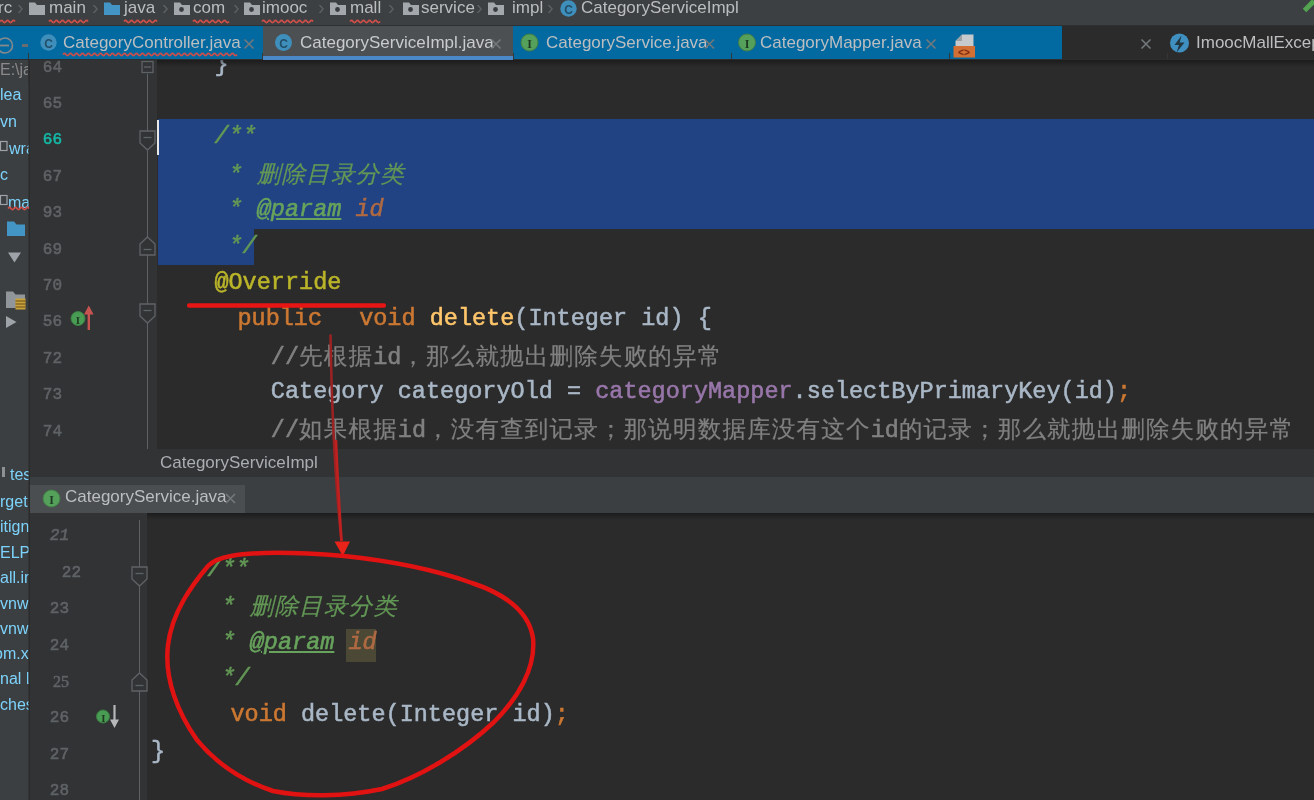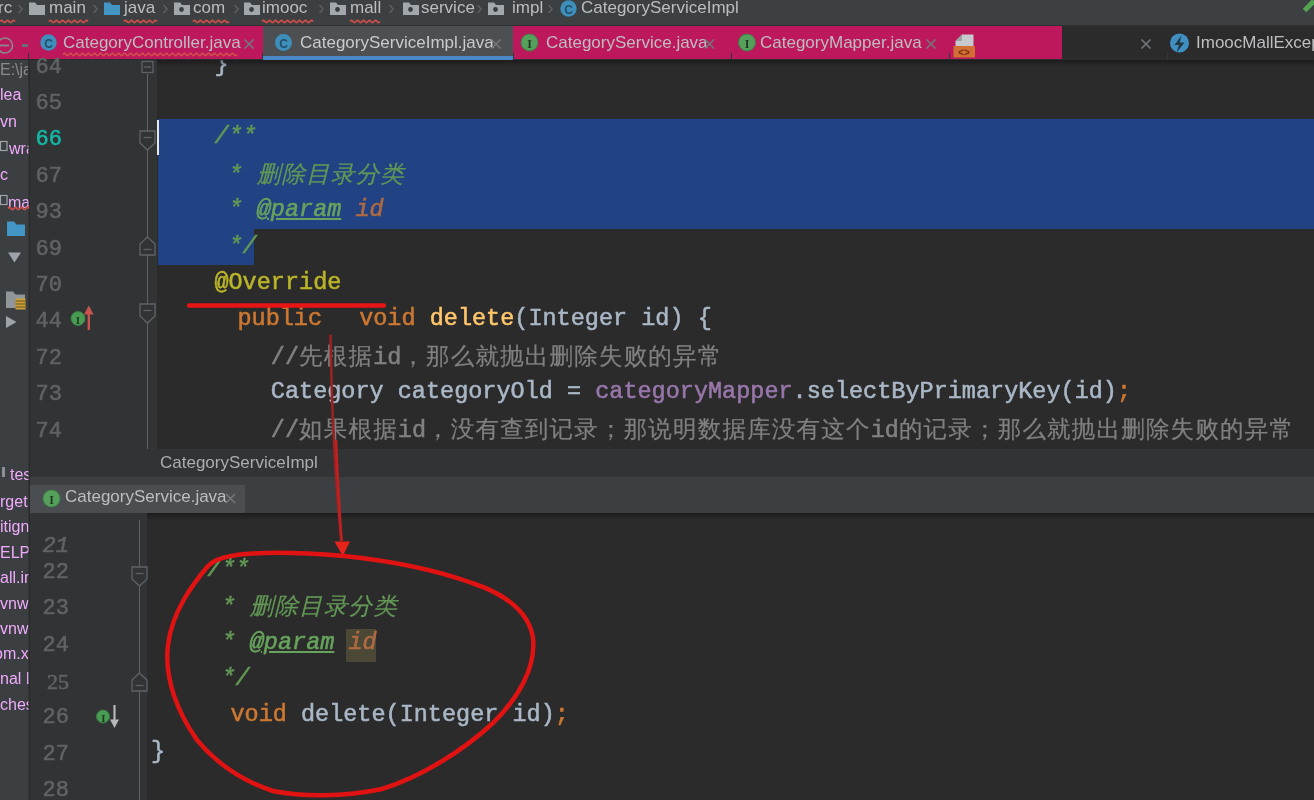--- a/index.html
+++ b/index.html
@@ -1,51 +1,51 @@
 <!DOCTYPE html>
 <html><head>
 <meta charset="utf-8">
 <style>
   html,body{margin:0;padding:0;background:#2b2b2b;}
   #page{position:relative;width:1314px;height:800px;overflow:hidden;background:#2b2b2b;
         font-family:"Liberation Sans",sans-serif;}
   .abs{position:absolute;}
   
   #crumbbar{left:0;top:0;width:1314px;height:26px;background:#3d4042;}
-  #tabbar1{left:0;top:26px;width:1062px;height:34px;background:#be185d;}
+  #tabbar1{left:0;top:26px;width:1062px;height:34px;background:#0369a1;}
   #strip{left:0;top:26px;width:30px;height:774px;background:#3c3f41;}
   #gutter1{left:30px;top:60px;width:127px;height:389px;background:#313335;}
   #edit1{left:157px;top:60px;width:1157px;height:389px;background:#2b2b2b;overflow:hidden;}
   #crumb2{left:30px;top:449px;width:1284px;height:28px;background:#313335;}
   #tabbar2{left:30px;top:477px;width:1284px;height:36px;background:#3c3f41;}
   #gutter2{left:30px;top:513px;width:117px;height:287px;background:#313335;}
   #edit2{left:147px;top:513px;width:1167px;height:287px;background:#2b2b2b;overflow:hidden;}
   
   .bc{position:absolute;top:-5px;height:26px;line-height:26px;color:#bbbdbf;font-size:17px;white-space:pre;}
   .chev{position:absolute;top:-4px;color:#5d6165;font-size:20px;}
   
   .tabtext{position:absolute;top:26px;height:30px;line-height:34px;color:#bcbec0;font-size:17px;white-space:pre;}
   .tabdiv{position:absolute;top:27px;width:1px;height:32px;background:#343638;}
   
   .cl{position:absolute;white-space:pre;font-family:"Liberation Mono",monospace;
       font-size:23.5px;line-height:36.4px;height:36.4px;color:#a9b7c6;-webkit-text-stroke:0.55px currentcolor;}
   .num{position:absolute;white-space:pre;font-family:"Liberation Mono",monospace;
-      font-size:22px;line-height:36.4px;height:36.4px;color:#606366;text-align:right;width:40px;-webkit-text-stroke:0.55px currentcolor;padding-top:3px;}
+      font-size:16px;line-height:36.4px;height:36.4px;color:#606366;text-align:right;width:40px;-webkit-text-stroke:0.55px currentcolor;padding-top:3px;}
   .kw{color:#cc7832;margin-left:23px;}
   .ann{color:#bbb529;}
   .fn{color:#ffc66b;}
   .doc{color:#629755;font-style:italic;}
   .doctag{color:#67a35c;font-style:italic;text-decoration:underline;}
   .docval{color:#b06a42;font-style:italic;}
   .cmt{color:#808080;}
   .fld{color:#9876aa;}
   .semi{color:#cc7832;}
   .sel{position:absolute;background:#214283;}
   
-  .st{position:absolute;color:#f0abfc;font-size:16px;line-height:16px;white-space:pre;}
+  .st{position:absolute;color:#7dd3fc;font-size:16px;line-height:16px;white-space:pre;}
   .cjk{letter-spacing:1.2px;font-family:"Liberation Serif",serif;-webkit-text-stroke:0.2px currentcolor;}
   .sq{fill:none;stroke:#cf4f4a;stroke-width:1.6;}
   .shadow{position:absolute;left:0;top:0;width:100%;height:7px;
           background:linear-gradient(to bottom,rgba(10,10,10,.45),rgba(10,10,10,0));}
 </style>
 </head>
 <body>
 <div id="page">
   <div class="abs" id="strip">
     <div class="st" style="left:0;top:36px;color:#8a8a8a;">E:\ja</div>
@@ -102,21 +102,21 @@
     <div class="abs" style="left:513px;top:33px;width:801px;height:1px;background:#2c2e2f;"></div>
   </div>
   <div class="abs" id="gutter1">
     <div class="num" style="left:-8px;top:-13.4px;">64</div>
     <div class="num" style="left:-8px;top:23px;">65</div>
     <div class="num" style="left:-8px;top:59.4px;color:#14b8a6;">66</div>
     <div class="num" style="left:-8px;top:95.8px;">67</div>
     <div class="num" style="left:-8px;top:132.2px;">93</div>
     <div class="num" style="left:-8px;top:168.6px;">69</div>
     <div class="num" style="left:-8px;top:205px;">70</div>
-    <div class="num" style="left:-8px;top:241.4px;">44</div>
+    <div class="num" style="left:-8px;top:241.4px;">56</div>
     <div class="num" style="left:-8px;top:277.8px;">72</div>
     <div class="num" style="left:-8px;top:314.2px;">73</div>
     <div class="num" style="left:-8px;top:350.6px;">74</div>
   </div>
   <div class="abs" id="edit1">
     <div class="sel" style="left:1px;top:59.4px;width:1156px;height:109.2px;"></div>
     <div class="sel" style="left:1px;top:168.6px;width:96px;height:36.4px;"></div>
     <div class="cl" style="left:1px;top:-13.4px;">    }</div>
     <div class="cl doc" style="left:1px;top:59.4px;">    /**</div>
     <div class="cl" style="left:1px;top:95.8px;"><span class="doc">     * <span class="cjk">删除目录分类</span></span></div>
@@ -131,22 +131,22 @@
     <div class="shadow"></div>
   </div>
   <div class="abs" id="crumb2">
     <div class="abs" style="left:130px;top:0;height:28px;line-height:28px;font-size:17px;color:#aaaeb2;">CategoryServiceImpl</div>
   </div>
   <div class="abs" id="tabbar2">
     <div class="abs" style="left:0;top:8px;width:215px;height:28px;background:#4a4e50;"></div>
     <div class="tabtext" style="left:35px;top:3px;">CategoryService.java</div>
   </div>
   <div class="abs" id="gutter2">
-    <div class="num" style="left:-1px;top:13px;font-style:italic;">21</div>
-    <div class="num" style="left:-1px;top:38.8px;">22</div>
+    <div class="num" style="left:-1px;top:2px;font-style:italic;">21</div>
+    <div class="num" style="left:-1px;top:38.8px;padding-left:12px;">22</div>
     <div class="num" style="left:-1px;top:75.2px;">23</div>
     <div class="num" style="left:-1px;top:111.6px;">24</div>
     <div class="num" style="left:-1px;top:148px;font-family:Liberation Serif, serif;">25</div>
     <div class="num" style="left:-1px;top:184.4px;">26</div>
     <div class="num" style="left:-1px;top:220.8px;">27</div>
     <div class="num" style="left:-1px;top:257.2px;">28</div>
   </div>
   <div class="abs" id="edit2">
     <div class="abs" style="left:199px;top:116px;width:30px;height:33px;background:#4b4836;"></div>
     <div class="cl doc" style="left:4px;top:38.8px;">    /**</div>

